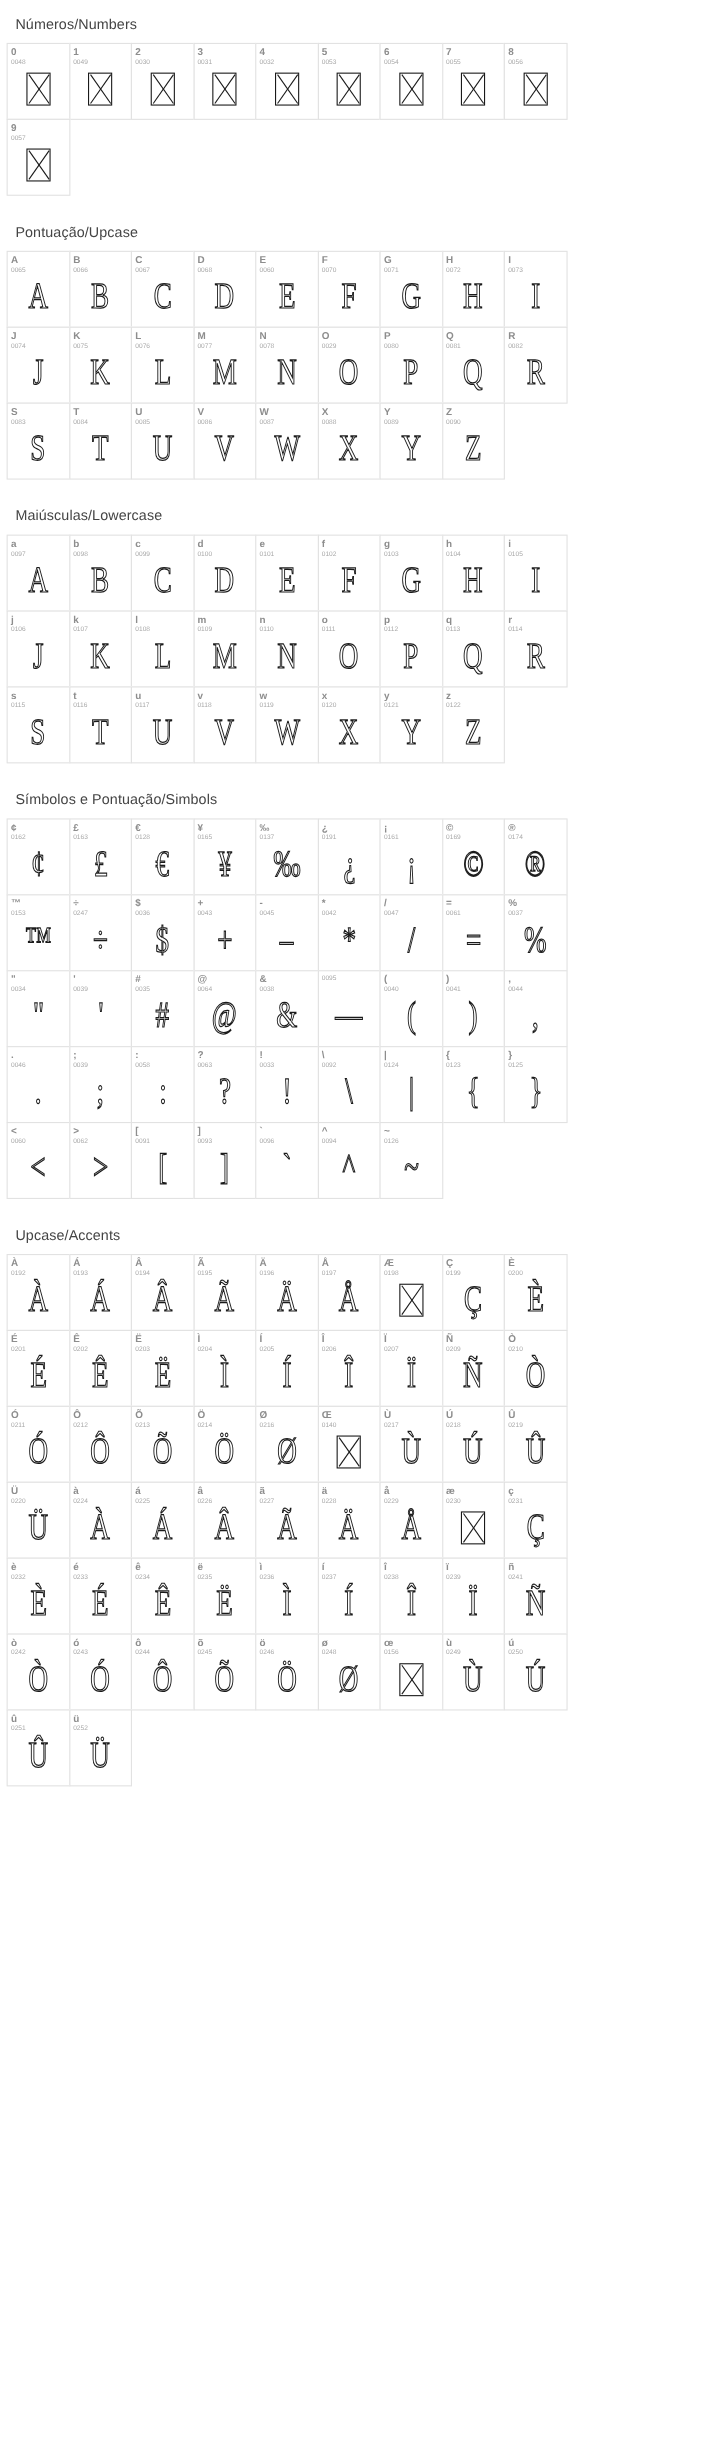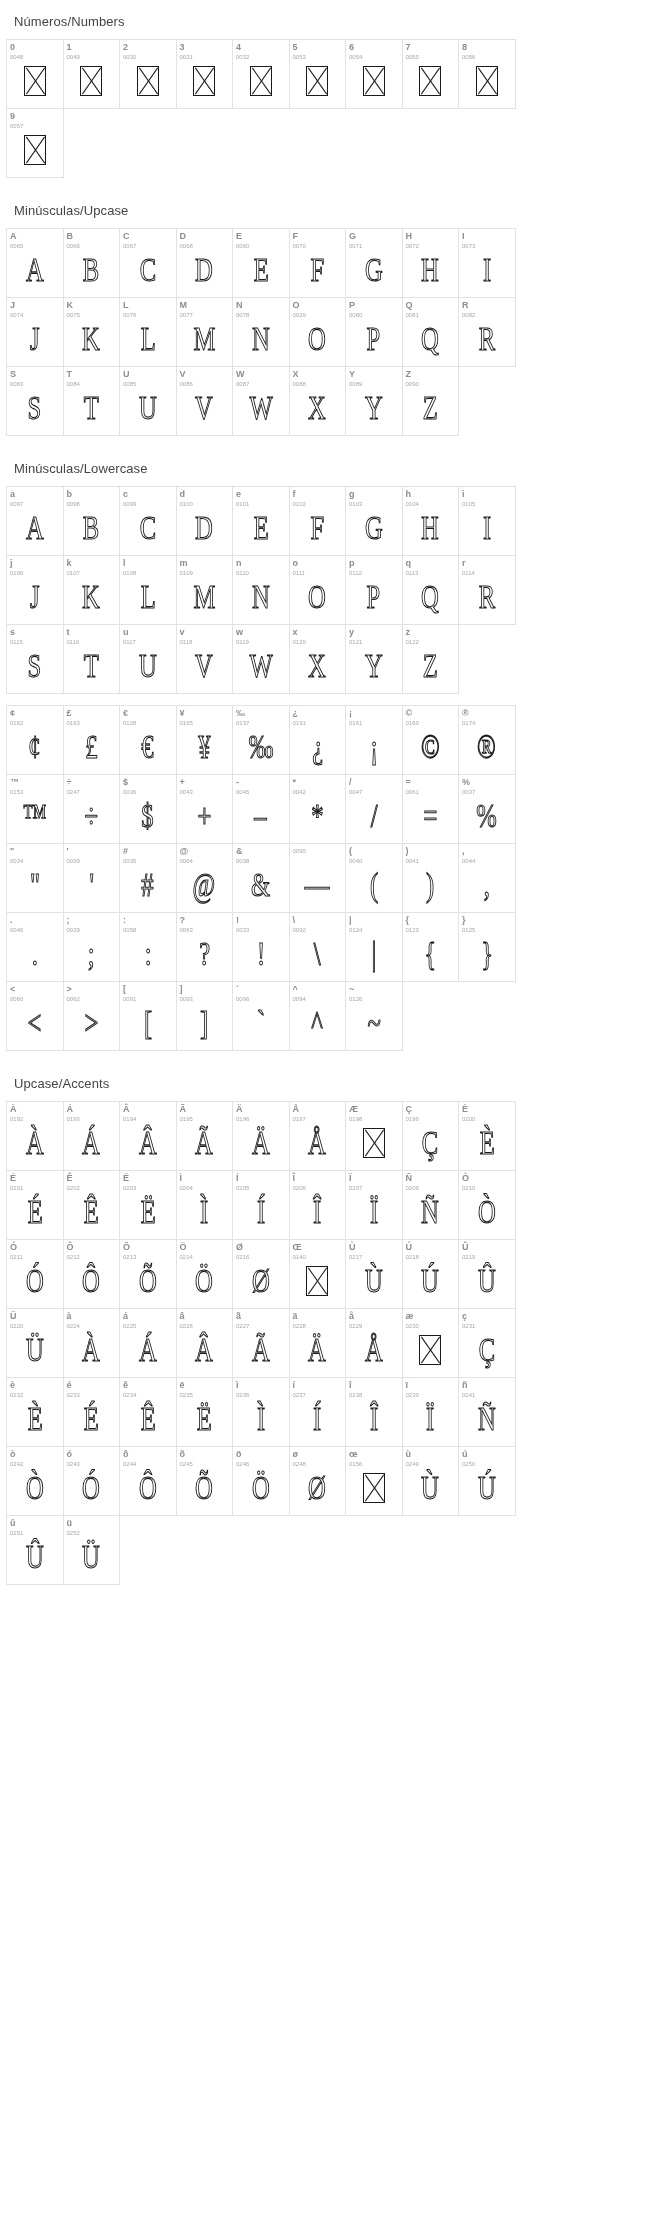--- a/index.html
+++ b/index.html
@@ -211,21 +211,21 @@
               <span class="ch">9</span>
               <span class="code">0057</span>
             </div>
             <div class="glyph">
               <div class="notdef"></div>
             </div>
           </div>
         </div>
       </div>
       <div class="section">
-        <div class="section-title">Minúsculas/Upcase</div>
+        <div class="section-title">Pontuação/Upcase</div>
         <div class="grid grid-wrap">
           <div class="cell">
             <div class="meta">
               <span class="ch">A</span>
               <span class="code">0065</span>
             </div>
             <div class="glyph">
               <span>A</span>
             </div>
           </div>
@@ -450,21 +450,21 @@
               <span class="ch">Z</span>
               <span class="code">0090</span>
             </div>
             <div class="glyph">
               <span>Z</span>
             </div>
           </div>
         </div>
       </div>
       <div class="section">
-        <div class="section-title">Minúsculas/Lowercase</div>
+        <div class="section-title">Maiúsculas/Lowercase</div>
         <div class="grid grid-wrap">
           <div class="cell">
             <div class="meta">
               <span class="ch">a</span>
               <span class="code">0097</span>
             </div>
             <div class="glyph">
               <span>A</span>
             </div>
           </div>
@@ -689,20 +689,21 @@
               <span class="ch">z</span>
               <span class="code">0122</span>
             </div>
             <div class="glyph">
               <span>Z</span>
             </div>
           </div>
         </div>
       </div>
       <div class="section">
+        <div class="section-title">Símbolos e Pontuação/Simbols</div>
         <div class="grid grid-wrap">
           <div class="cell">
             <div class="meta">
               <span class="ch">¢</span>
               <span class="code">0162</span>
             </div>
             <div class="glyph">
               <span>¢</span>
             </div>
           </div>

